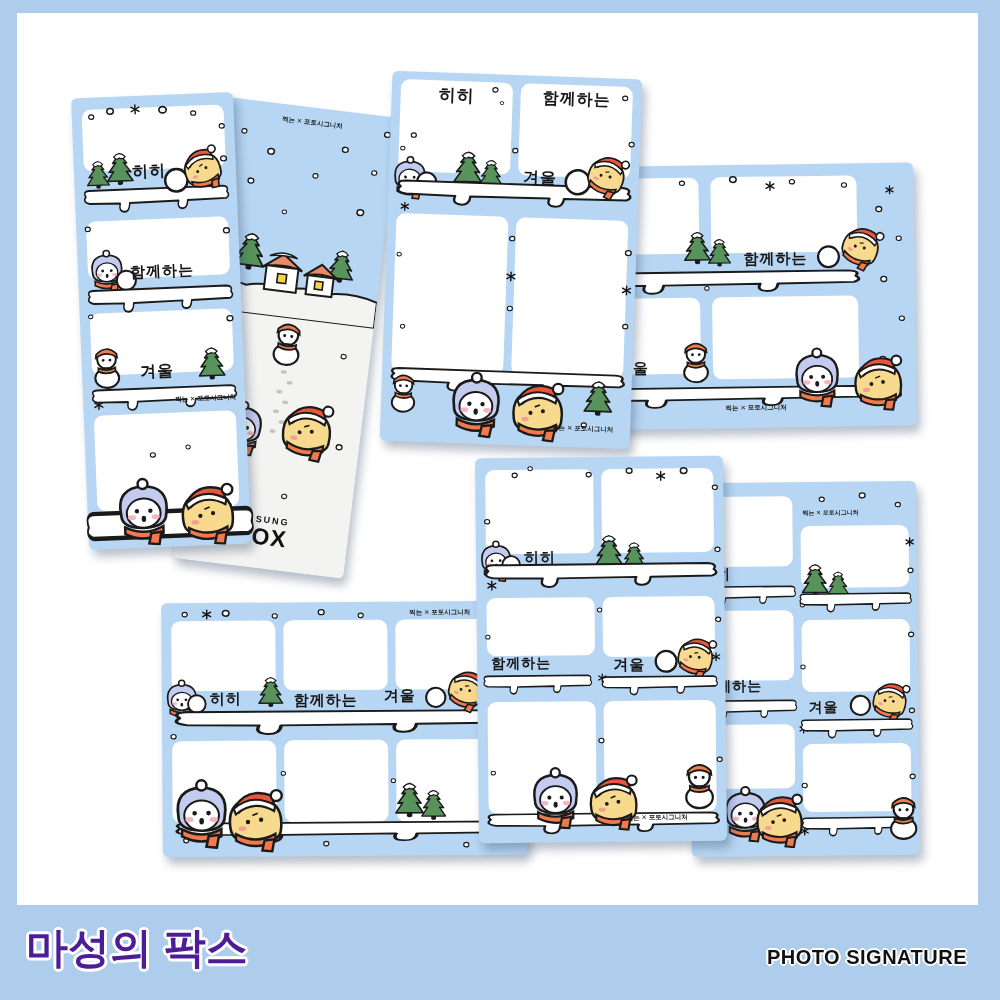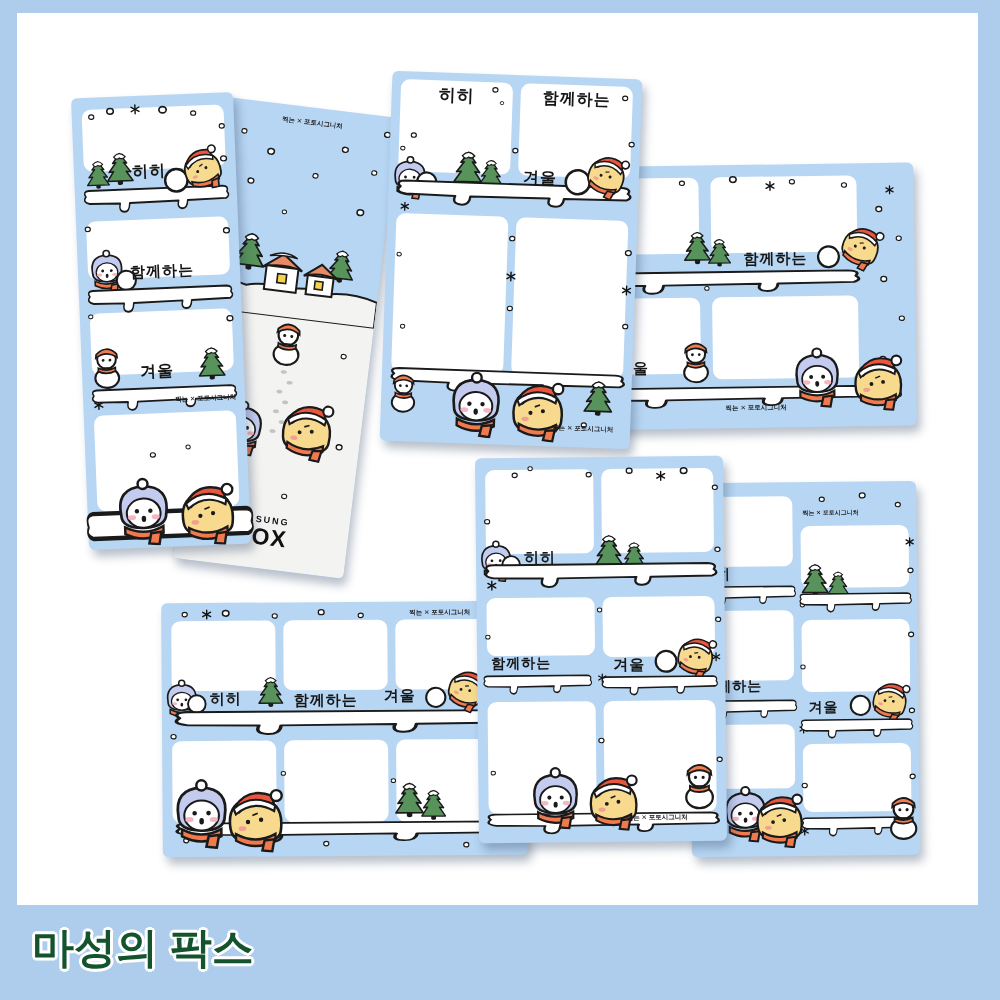--- a/index.html
+++ b/index.html
@@ -8,21 +8,21 @@
          font-family:"Liberation Sans","DejaVu Sans",sans-serif}
   .inner{position:absolute;left:17px;top:13px;width:961px;height:892px;background:#ffffff}
   .card{position:absolute;border-radius:6px;background:#b7d6f3;box-shadow:4px 7px 10px rgba(40,62,95,.33)}
   .card svg.art{position:absolute;left:0;top:0;width:100%;height:100%;overflow:visible}
   .frame{position:absolute;background:#fff;border-radius:9px}
   .lbl{position:absolute;font-weight:700;color:#161616;white-space:nowrap;line-height:1;letter-spacing:1px}
   .credit{position:absolute;font-size:6.5px;font-weight:700;color:#1b1b1b;white-space:nowrap;line-height:1}
   .ctr{text-align:center}
   .logo-top{position:absolute;left:0;width:100%;text-align:center;font-size:9px;font-weight:700;letter-spacing:2px;color:#111}
   .logo-fox{position:absolute;left:0;width:100%;text-align:center;font-size:23px;font-weight:900;letter-spacing:1px;color:#111}
-  .foot-kr{position:absolute;left:32px;top:920px;font-size:42px;font-weight:700;color:#14532d;
+  .foot-kr{position:absolute;left:26px;top:920px;font-size:42px;font-weight:700;color:#4c1d95;
     text-shadow:-3px 0 #fff,3px 0 #fff,0 -3px #fff,0 3px #fff,-2px -2px #fff,2px -2px #fff,-2px 2px #fff,2px 2px #fff}
   .foot-en{position:absolute;right:33px;top:946px;font-size:20px;font-weight:800;letter-spacing:.5px;color:#111;
     text-shadow:-2px 0 #fff,2px 0 #fff,0 -2px #fff,0 2px #fff,-1px -1px #fff,1px -1px #fff,-1px 1px #fff,1px 1px #fff}
 </style>
 </head>
 <body>
 
 <svg width="0" height="0" style="position:absolute" aria-hidden="true">
   <defs>
     <symbol id="dot" viewBox="0 0 12 12">
@@ -417,13 +417,14 @@
       <use href="#chick" x="104" y="312" width="62" height="62"></use>
       <use href="#snowman" x="202" y="302" width="38" height="52"></use>
     </svg>
     <span class="lbl" style="left:48px;top:92px;font-size:15px">히히</span>
     <span class="lbl" style="left:14px;top:198px;font-size:14px">함께하는</span>
     <span class="lbl" style="left:136px;top:200px;font-size:15px">겨울</span>
     <span class="credit" style="left:148px;top:358px">찍는 ✕ 포토시그니처</span>
   </div>
 
   <span class="foot-kr">마성의 팍스</span>
+  <span class="foot-en">PHOTO SIGNATURE</span>
 </div>
 
 </body></html>

